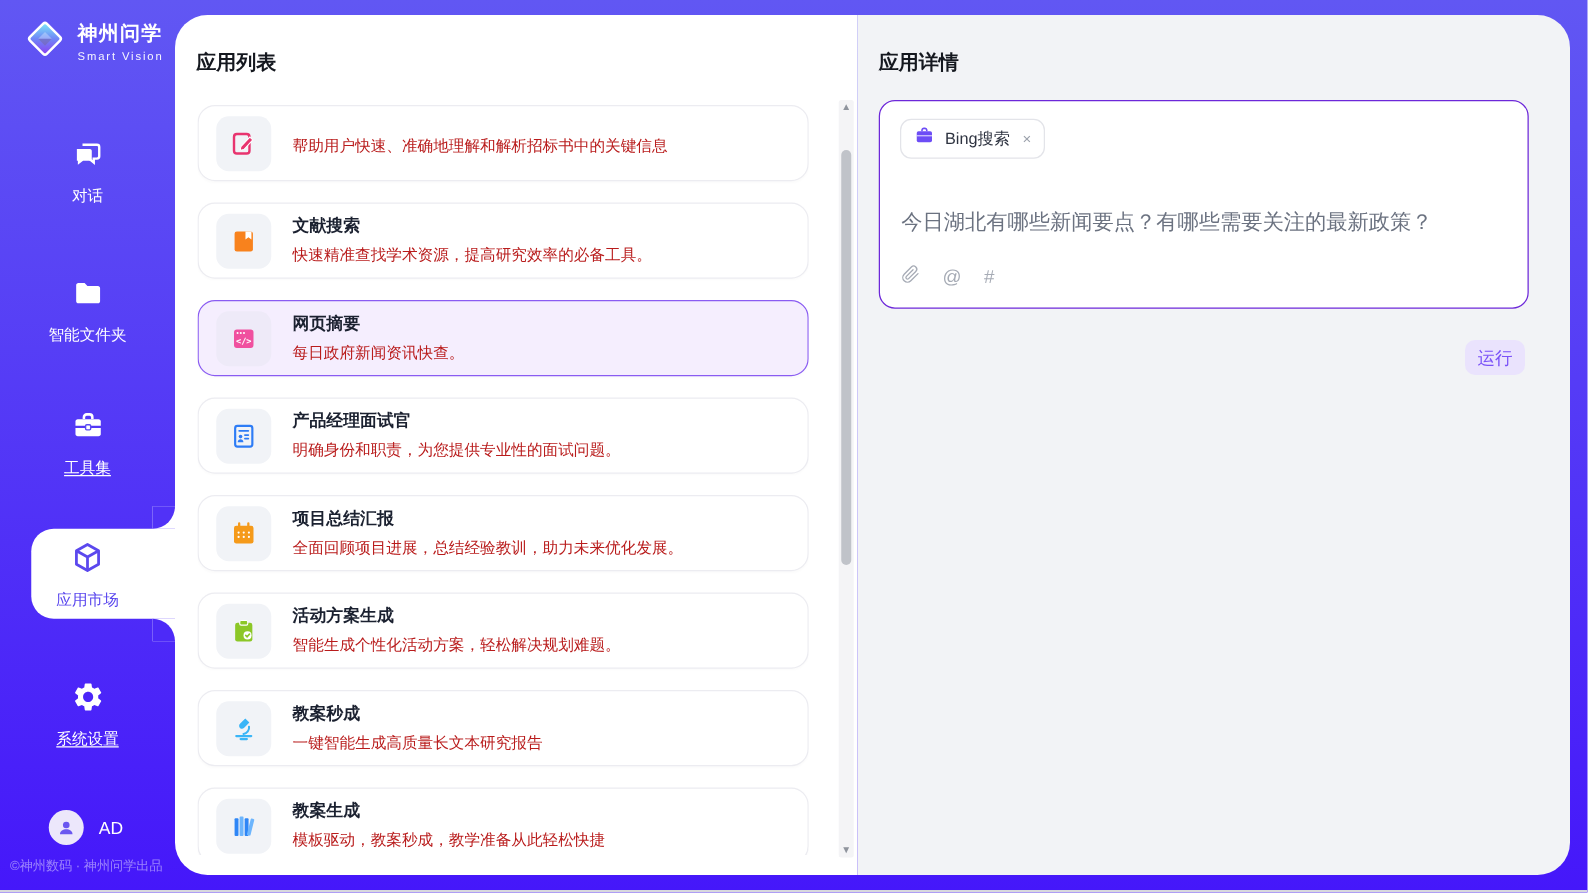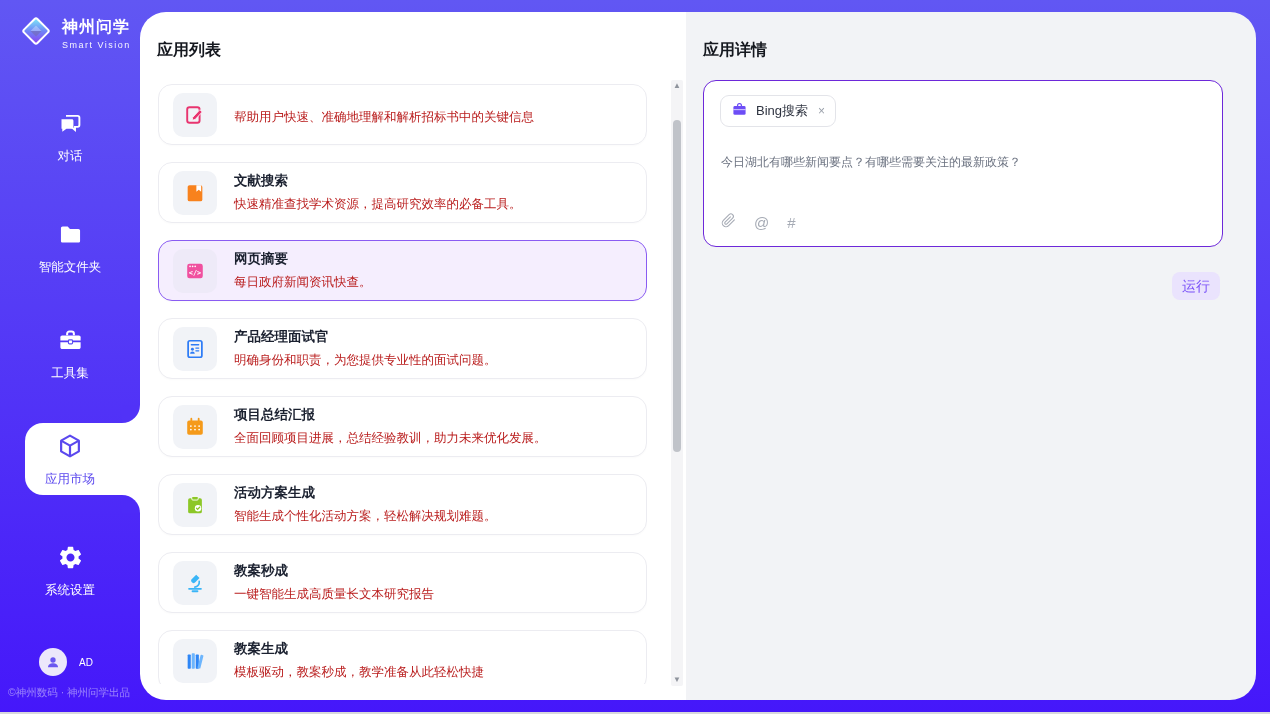--- a/index.html
+++ b/index.html
@@ -11,32 +11,32 @@
   }
   .bottom-edge{position:absolute;left:0;bottom:0;width:100%;height:2px;background:#d7d8dd;z-index:50;}
 
   
   .sidebar{position:absolute;left:0;top:0;width:140px;height:522px;color:#fff;z-index:5;}
   .logo{position:absolute;left:18px;top:13px;display:flex;align-items:center;gap:8px;}
   .logo-text .cn{font-size:16px;font-weight:bold;letter-spacing:1px;}
   .logo-text .en{font-size:9px;letter-spacing:1.5px;margin-top:2px;opacity:.95;}
   .nav-item{position:absolute;left:0;width:140px;text-align:center;cursor:pointer;}
   .nav-item .nav-label{display:block;font-size:12.5px;margin-top:7px;color:#fff;}
-  .nav-item .nav-label.u{text-underline-offset:2px;}
+  .nav-item .nav-label.u{text-decoration:underline;text-underline-offset:2px;}
   .nav-item svg{display:inline-block;}
   .bubble{position:absolute;left:25px;right:0;top:423px;height:72px;background:#ffffff;border-radius:18px 0 0 18px;}
   .cap{position:absolute;right:0;width:18px;height:18px;background:#fff;}
   .cap.t{top:405px;} .cap.b{top:495px;}
   .cap.t::after{content:"";position:absolute;inset:0;background:#5132f7;border-bottom-right-radius:18px;}
   .cap.b::after{content:"";position:absolute;inset:0;background:#4d2af8;border-top-right-radius:18px;}
   .nav-item.active{top:432px;z-index:2;}
   .nav-item.active .nav-label{color:#5b48ee;}
   .user-row{position:absolute;left:39px;top:648px;display:flex;align-items:center;gap:12px;cursor:pointer;}
   .avatar{width:28px;height:28px;border-radius:50%;background:#ece7fb;display:flex;align-items:center;justify-content:center;}
-  .user-name{font-size:10px;color:#fff;}
+  .user-name{font-size:14px;color:#fff;}
   .copyright{position:absolute;left:8px;top:686px;font-size:10.5px;color:rgba(255,255,255,.45);white-space:nowrap;}
 
   
   .content{position:absolute;left:140px;top:12px;width:1116px;height:688px;border-radius:26px;overflow:hidden;display:flex;z-index:4;}
   .list-panel{width:546px;background:#ffffff;position:relative;flex:none;}
   .detail-panel{flex:1;background:#f2f3f6;position:relative;}
   .panel-title{position:absolute;top:28px;left:17px;font-size:16px;font-weight:bold;color:#15181f;margin:0;}
 
   
   .cards{position:absolute;top:72px;left:18px;width:489px;height:600px;overflow:hidden;}
@@ -53,21 +53,21 @@
   .sb-track{position:absolute;inset:0;background:#f4f4f6;border-radius:2px;}
   .sb-up,.sb-down{position:absolute;left:0;width:12px;height:12px;font-size:8px;line-height:12px;text-align:center;color:#8f949d;cursor:pointer;}
   .sb-up{top:0;} .sb-down{bottom:0;}
   .sb-thumb{position:absolute;left:2px;top:40px;width:8px;height:332px;background:#c0c3c9;border-radius:4px;cursor:grab;}
 
   
   .input-card{position:absolute;top:68px;left:17px;right:33px;height:165px;background:#fff;border:1px solid #6d28d9;border-radius:13px;padding:0;}
   .tag{position:absolute;top:14px;left:16px;display:inline-flex;align-items:center;gap:8px;height:30px;padding:0 10px;border:1px solid #e3e4e9;border-radius:9px;background:#fff;cursor:pointer;}
   .tag-label{font-size:13px;color:#2e3340;}
   .tag-close{font-size:12px;color:#9aa0aa;cursor:pointer;margin-left:2px;}
-  .query{position:absolute;top:72px;left:17px;right:16px;font-size:12px;color:#6b7280;line-height:1.5;}
+  .query{position:absolute;top:84px;left:17px;right:16px;font-size:17px;color:#6b7280;line-height:1.5;}
   .attach-row{position:absolute;left:17px;bottom:13px;display:flex;align-items:center;gap:18px;color:#a6abb5;}
   .attach-row .glyph{font-size:15px;line-height:18px;cursor:pointer;}
   .run-row{position:absolute;top:260px;right:36px;}
   .run-btn{display:inline-block;min-width:47px;height:28px;line-height:28px;text-align:center;background:#eae3fd;color:#7a52f8;font-size:14px;border:none;border-radius:8px;padding:0 10px;cursor:pointer;font-family:inherit;}
 </style>
 </head>
 <body>
 
 <div>
 

